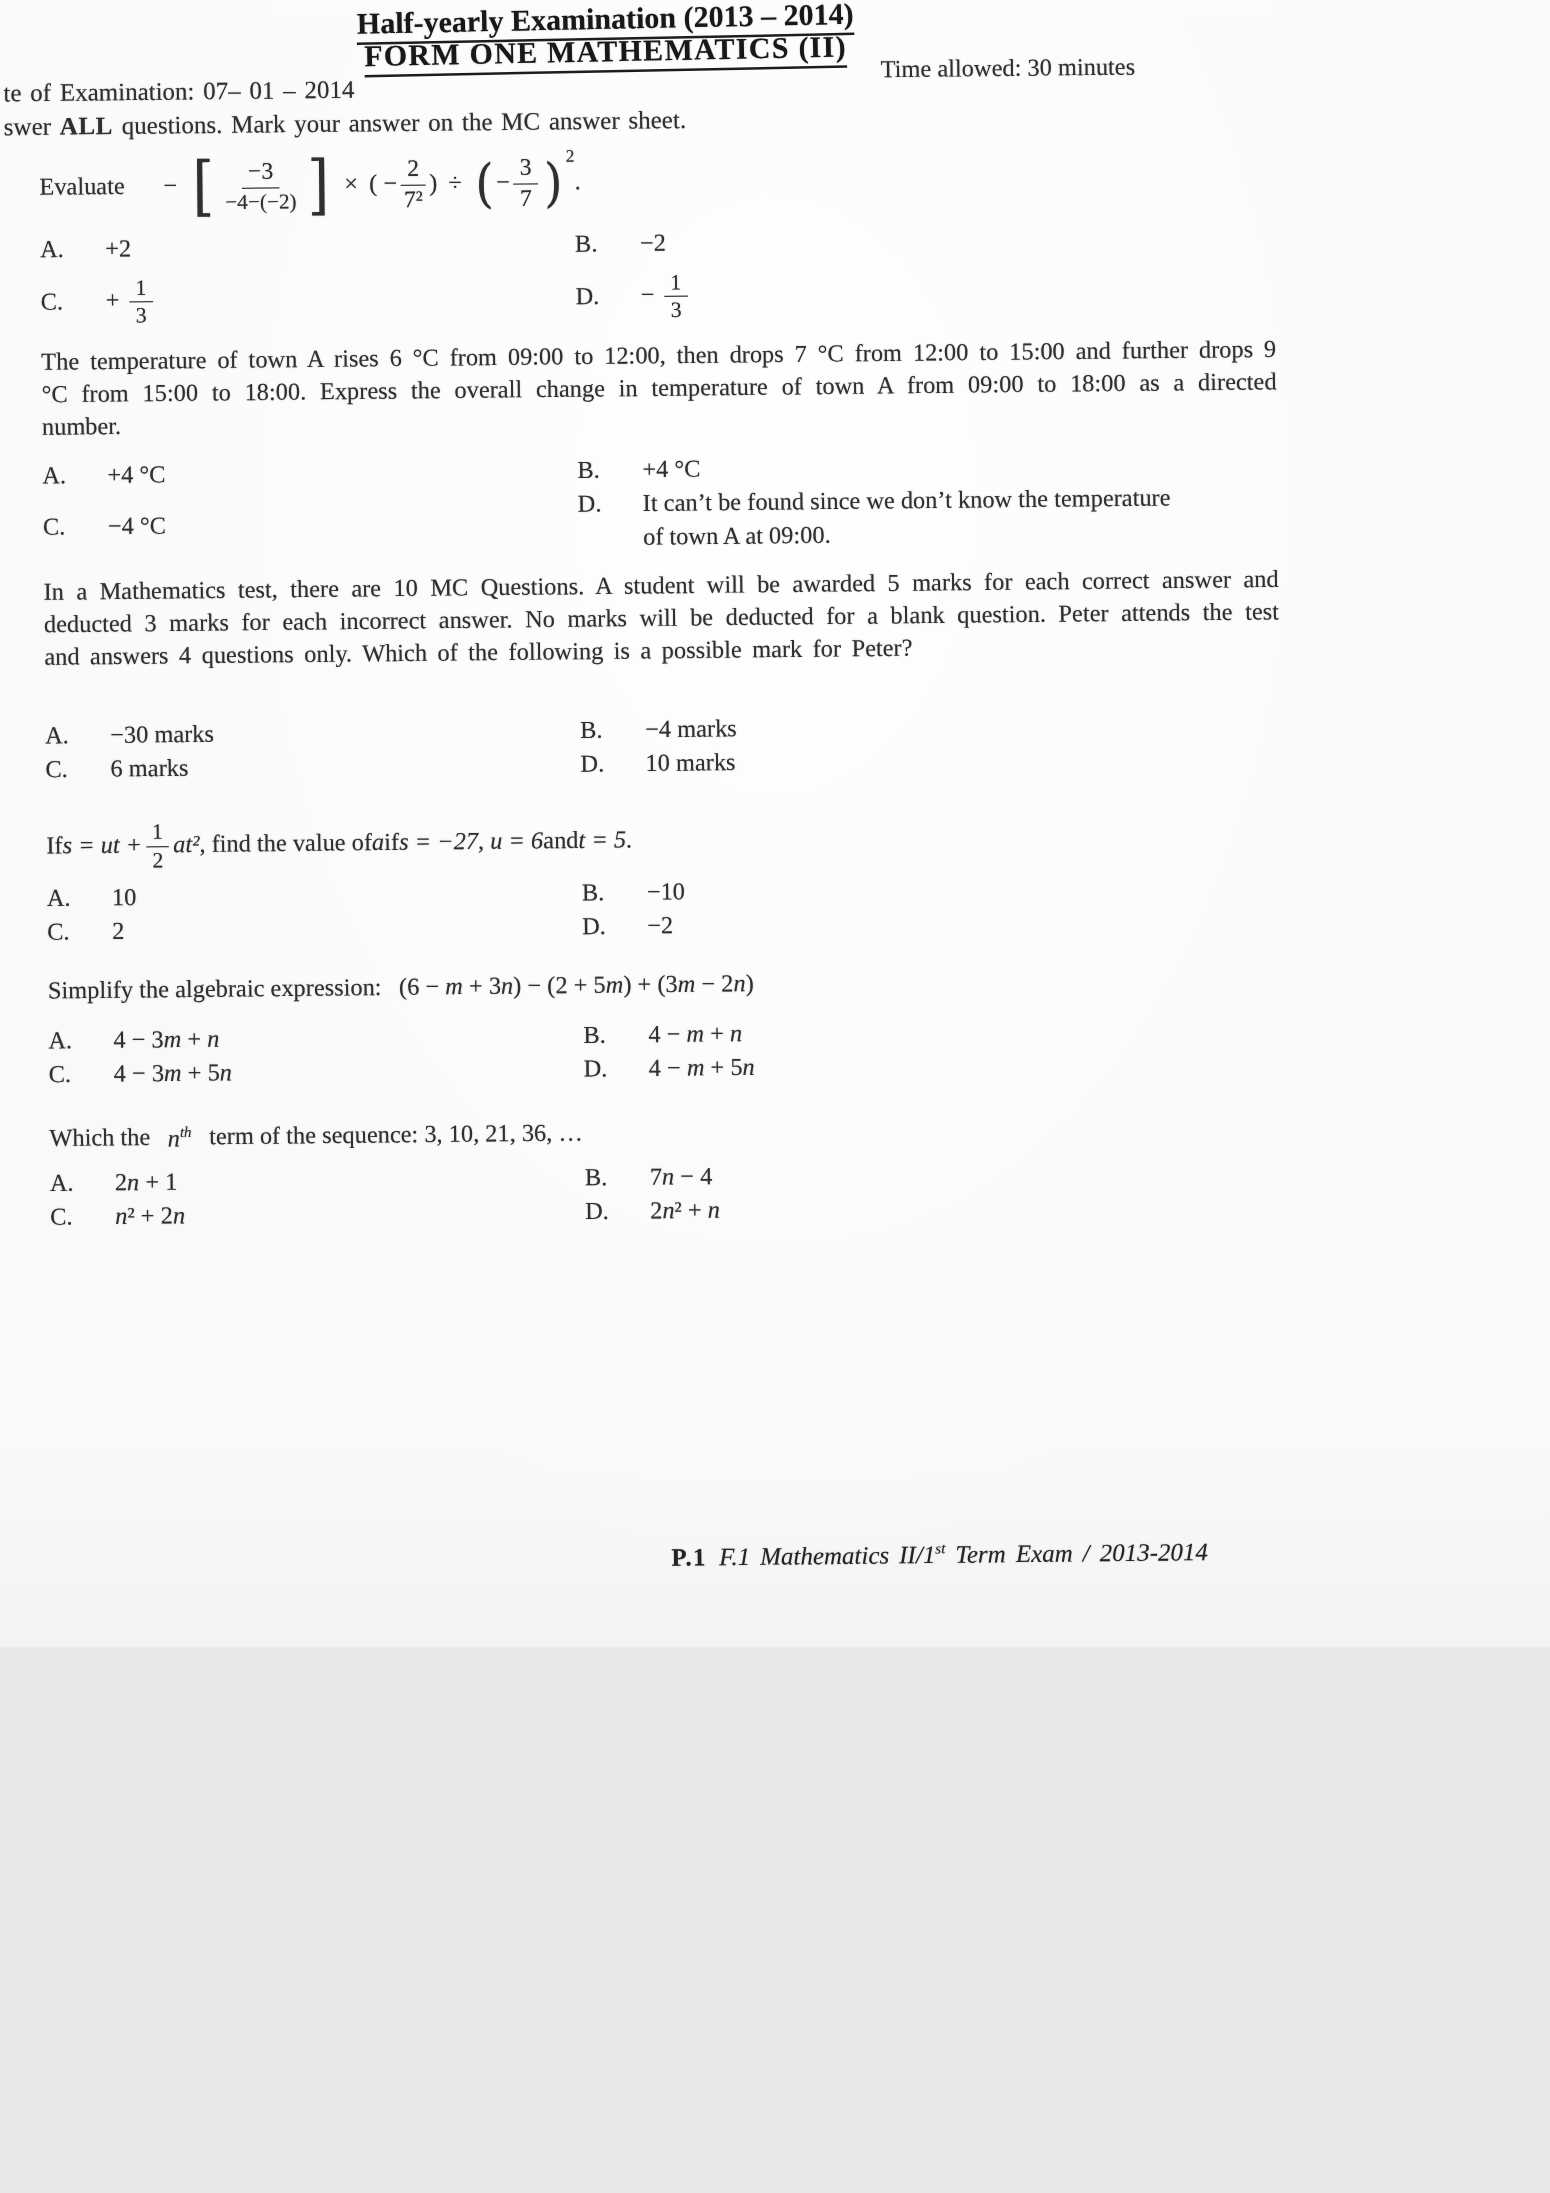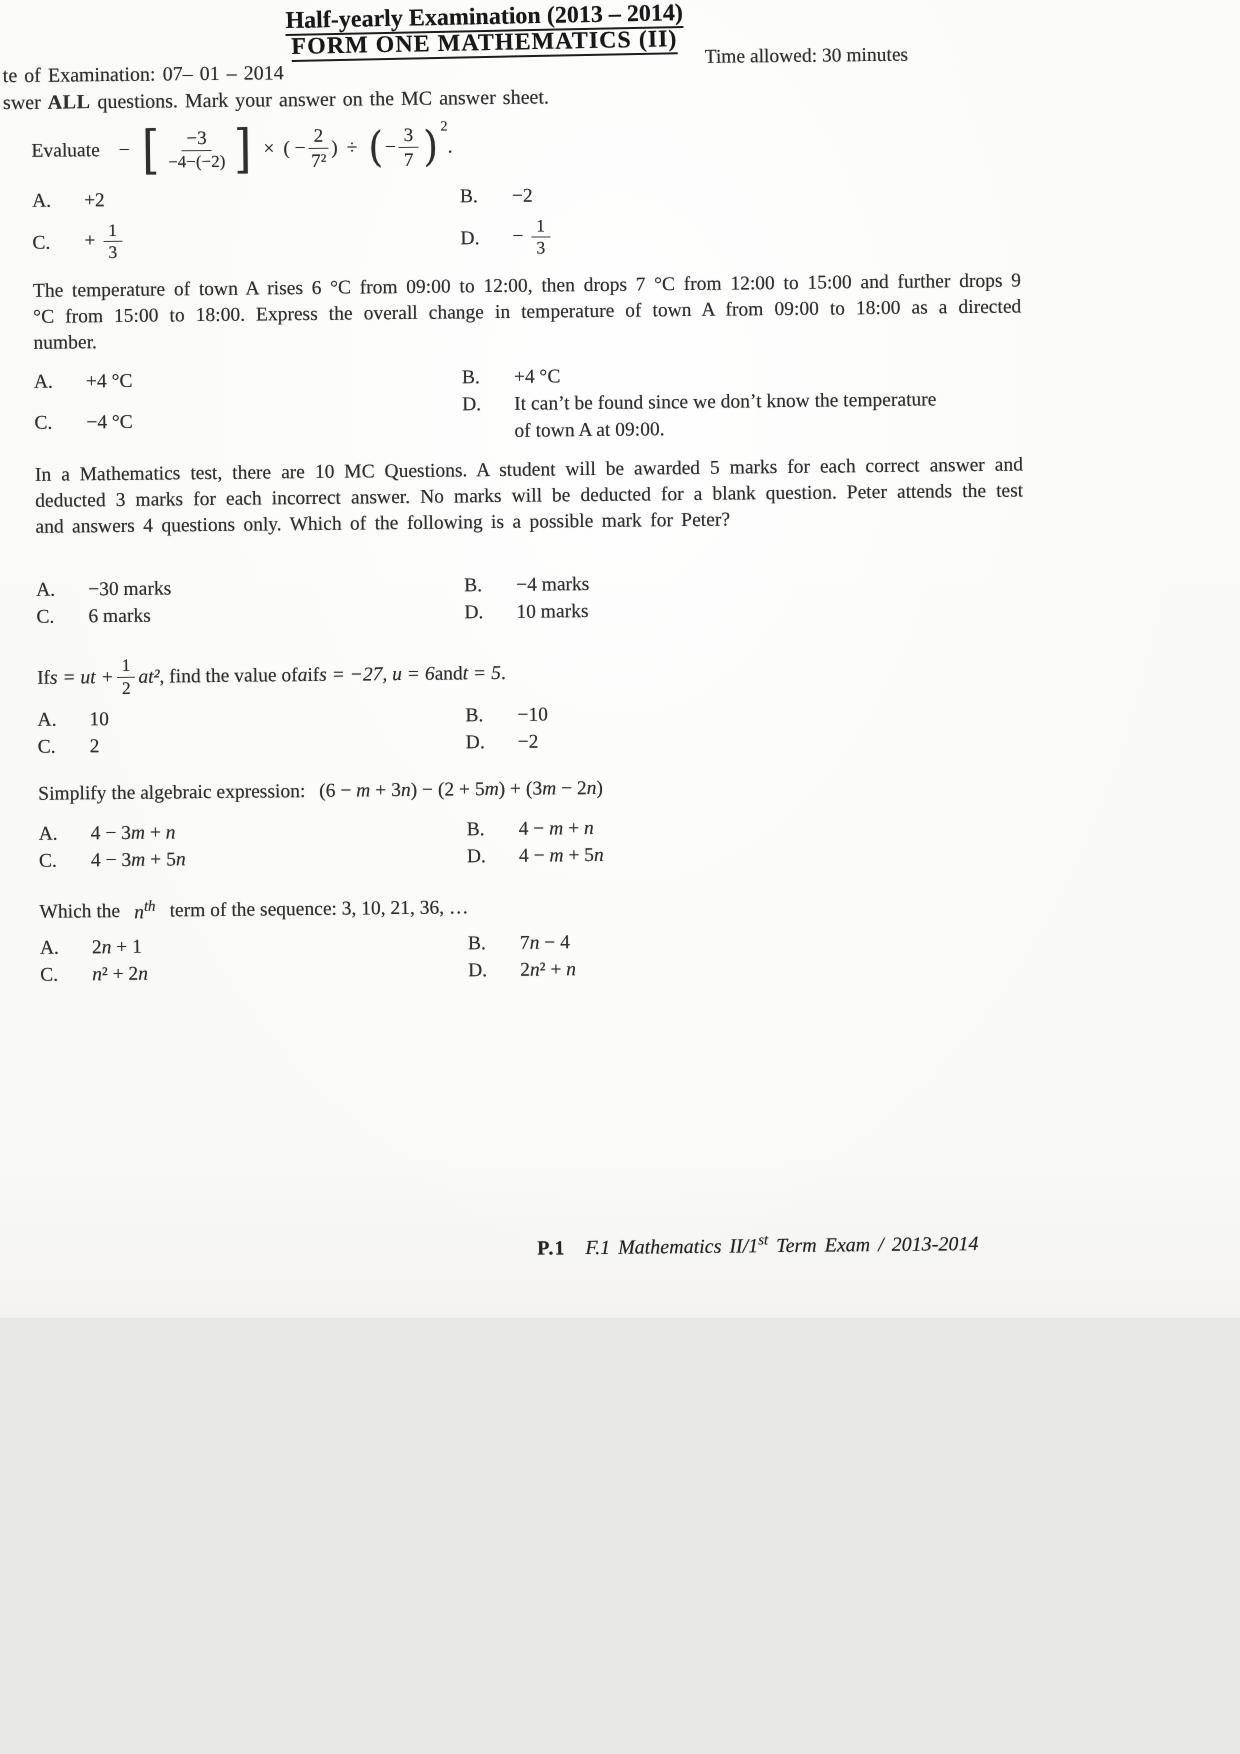--- a/index.html
+++ b/index.html
@@ -48,29 +48,29 @@
   .fr > :first-child{border-bottom:1.7px solid #3a3a3a;padding:0 5px 1px 5px;}
   .fr > :last-child{padding:1px 2px 0 2px;text-align:center;}
   .fr.den-small > :last-child{font-size:17px;}
   .fr.small{font-size:17.5px;line-height:1.1;}
   .brk{font-size:52px;font-weight:300;line-height:.9;margin:0 2px;
     font-family:"DejaVu Serif",serif;transform:scaleX(.85);}
   .bigp{font-size:42px;font-weight:300;line-height:.9;margin:0 1px;
     font-family:"DejaVu Serif",serif;transform:scaleX(.9);}
   .mop{margin:0 9px;}
   .supexp{position:relative;top:-20px;font-size:14px;margin-left:1px;}
-  sup{font-size:15px;}
-
-  .lead{margin-right:10px;}
+  sup{font-size:12px;}
+
+  .lead{margin-right:22px;}
   .gap{width:14px;display:inline-block;}
 
   
   .footer{position:absolute;left:524px;top:1232px;font-size:20px;word-spacing:3px;color:#242424;}
   .footer .it{font-style:italic;}
-  .footer b{font-style:normal;margin-right:20px;letter-spacing:1px;}
+  .footer b{font-style:normal;margin-right:10px;letter-spacing:1px;}
 
   
   .bottom-shade{position:absolute;left:-20px;top:1634px;width:1290px;height:140px;
     background:linear-gradient(180deg,#f1f0ee 0%,#f0efed 60%,#eeede b 100%);
     background-color:#f0efed;
     transform:rotate(0.25deg);
     box-shadow:0 -2px 3px rgba(180,180,175,.35);}
   .ink-speck{position:absolute;left:1214px;top:1714px;width:5px;height:7px;
     background:#3b3b3b;border-radius:60% 40% 55% 45%;transform:rotate(18deg);opacity:.85;}
 </style>

